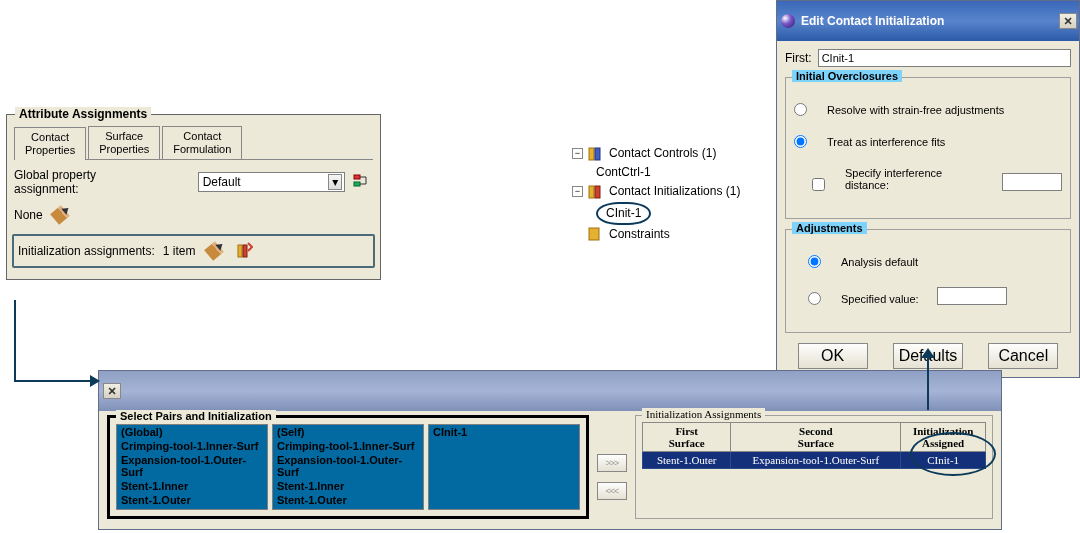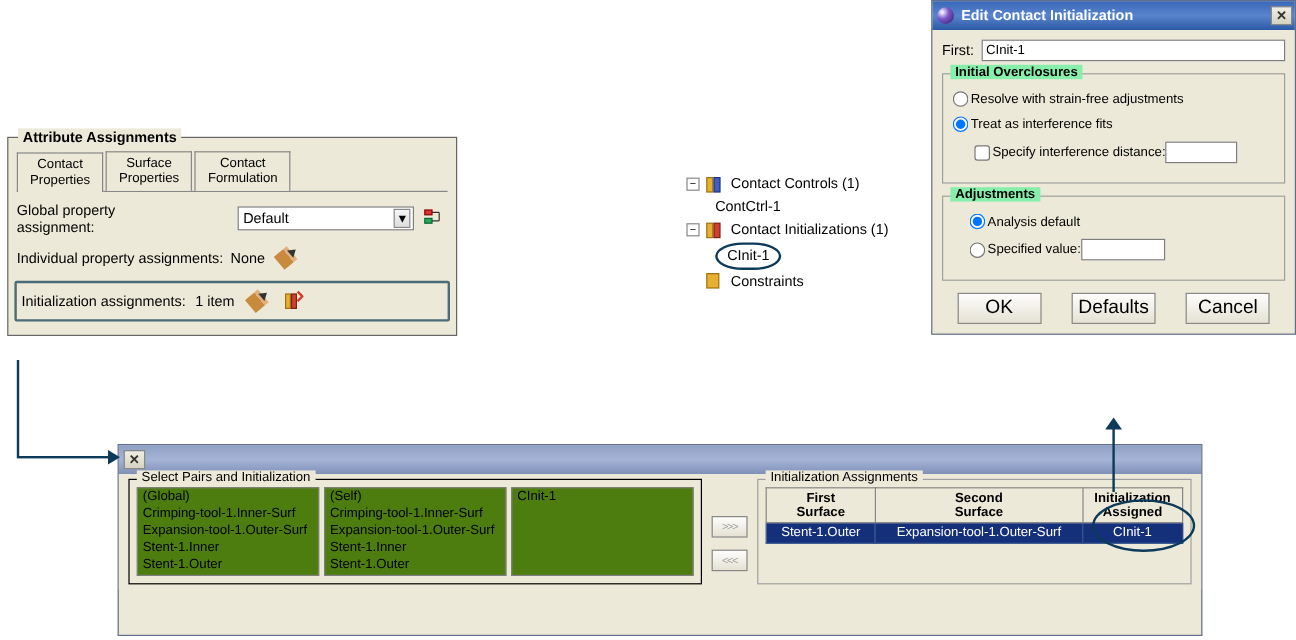--- a/index.html
+++ b/index.html
@@ -130,21 +130,21 @@
     position: absolute;
     border: 1px solid #616d8a;
     background: #ece9d8;
   }
   .dialog.contact-init {
     left: 776px;
     top: 0;
     width: 304px;
   }
   .titlebar {
-    height: 24px;
+    height: 40px;
     background: linear-gradient(to bottom, #3a68b8 0%, #5884cc 50%, #2c5aa6 100%);
     color: #fff;
     display: flex; align-items: center; justify-content: space-between;
     padding: 0 2px 0 4px;
     font-weight: bold;
     font-size: 12px;
   }
   .titlebar.dim {
     background: linear-gradient(to bottom, #8fa0c4 0%, #a5b4d6 50%, #7f90b8 100%);
   }
@@ -166,27 +166,27 @@
   }
   .dlg-body { padding: 6px 8px 8px 8px; font-size: 11px; }
   .fieldset {
     border: 1px solid #a0a0a0;
     margin-top: 10px;
     padding: 6px 8px 8px 8px;
     position: relative;
   }
   .fieldset > .legend {
     position: absolute; top: -8px; left: 6px;
-    background: #86efac; padding: 0 4px;
+    background: #7dd3fc; padding: 0 4px;
     font-weight: bold;
     text-align: right;
   }
   .radio-row, .check-row {
-    display: flex; align-items: center; gap: 0;
-    margin: 8px 0;
+    display: flex; align-items: flex-end; gap: 18px;
+    margin: 19px 0;
   }
   input[type=radio], input[type=checkbox] { margin: 0 2px 0 0; }
   .textfield {
     border: 1px solid #7f7f7f;
     background: #fff;
     height: 18px;
     padding: 0 3px;
     font-family: inherit;
     font-size: 11px;
   }
@@ -208,35 +208,36 @@
   .dialog.init-assign {
     left: 98px;
     top: 370px;
     width: 904px;
     height: 160px;
   }
   .init-body { padding: 4px 8px; background:#ece9d8; }
   .step-row { margin: 4px 0 6px 0; }
   .panels { display: flex; gap: 8px; }
   .sel-panel {
-    border: 1px solid #000000;
+    border: 3px solid #000000;
     position: relative;
     padding: 6px 6px;
     flex: 0 0 470px;
+    font-weight: bold;
   }
   .sel-panel .legend, .assign-panel .legend {
     position: absolute; top: -8px; left: 6px;
     background: #ece9d8; padding: 0 4px;
   }
   .listboxes { display: flex; gap: 4px; }
   .listbox {
     border: 1px solid #7f7f7f;
-    background: #4d7c0f;
+    background: #0369a1;
     width: 152px;
-    height: 74px;
+    height: 86px;
     overflow: hidden;
     font-size: 11px;
   }
   .listbox div { padding: 1px 4px; cursor: pointer; }
   .midbtns {
     display: flex; flex-direction: column; gap: 10px; justify-content: center;
     padding-top: 20px;
   }
   .arrowbtn {
     border: 1px solid #888;
@@ -246,20 +247,21 @@
     cursor: pointer;
     font-size: 9px;
     letter-spacing: -1px;
   }
   .arrowbtn.disabled { color: #999; cursor: default; }
   .assign-panel {
     border: 1px solid #a0a0a0;
     position: relative;
     padding: 6px 6px;
     flex: 1;
+    font-family: Liberation Serif, serif;
   }
   .assign-table {
     width: 100%;
     border-collapse: collapse;
     font-size: 11px;
   }
   .assign-table th {
     border: 1px solid #888;
     background: #ece9d8;
     padding: 2px 4px;
@@ -315,21 +317,20 @@
       <svg width="20" height="18" viewBox="0 0 20 18">
         <rect x="2" y="2" width="6" height="4" fill="#d33" stroke="#800"></rect>
         <rect x="2" y="9" width="6" height="4" fill="#2a5" stroke="#063"></rect>
         <line x1="8" y1="4" x2="14" y2="4" stroke="#333"></line>
         <line x1="8" y1="11" x2="14" y2="11" stroke="#333"></line>
         <line x1="14" y1="4" x2="14" y2="11" stroke="#333"></line>
       </svg>
     </span>
   </div>
   <div class="row">
-    <span>Individual property assignments:</span>
     <span>None</span>
     <span class="tool-icon">
         <span class="pencil"></span>
       </span>
   </div>
   <div class="init-row-box">
     <span>Initialization assignments:</span>
     <span>1 item</span>
     <span class="tool-icon">
         <span class="pencil"></span>

